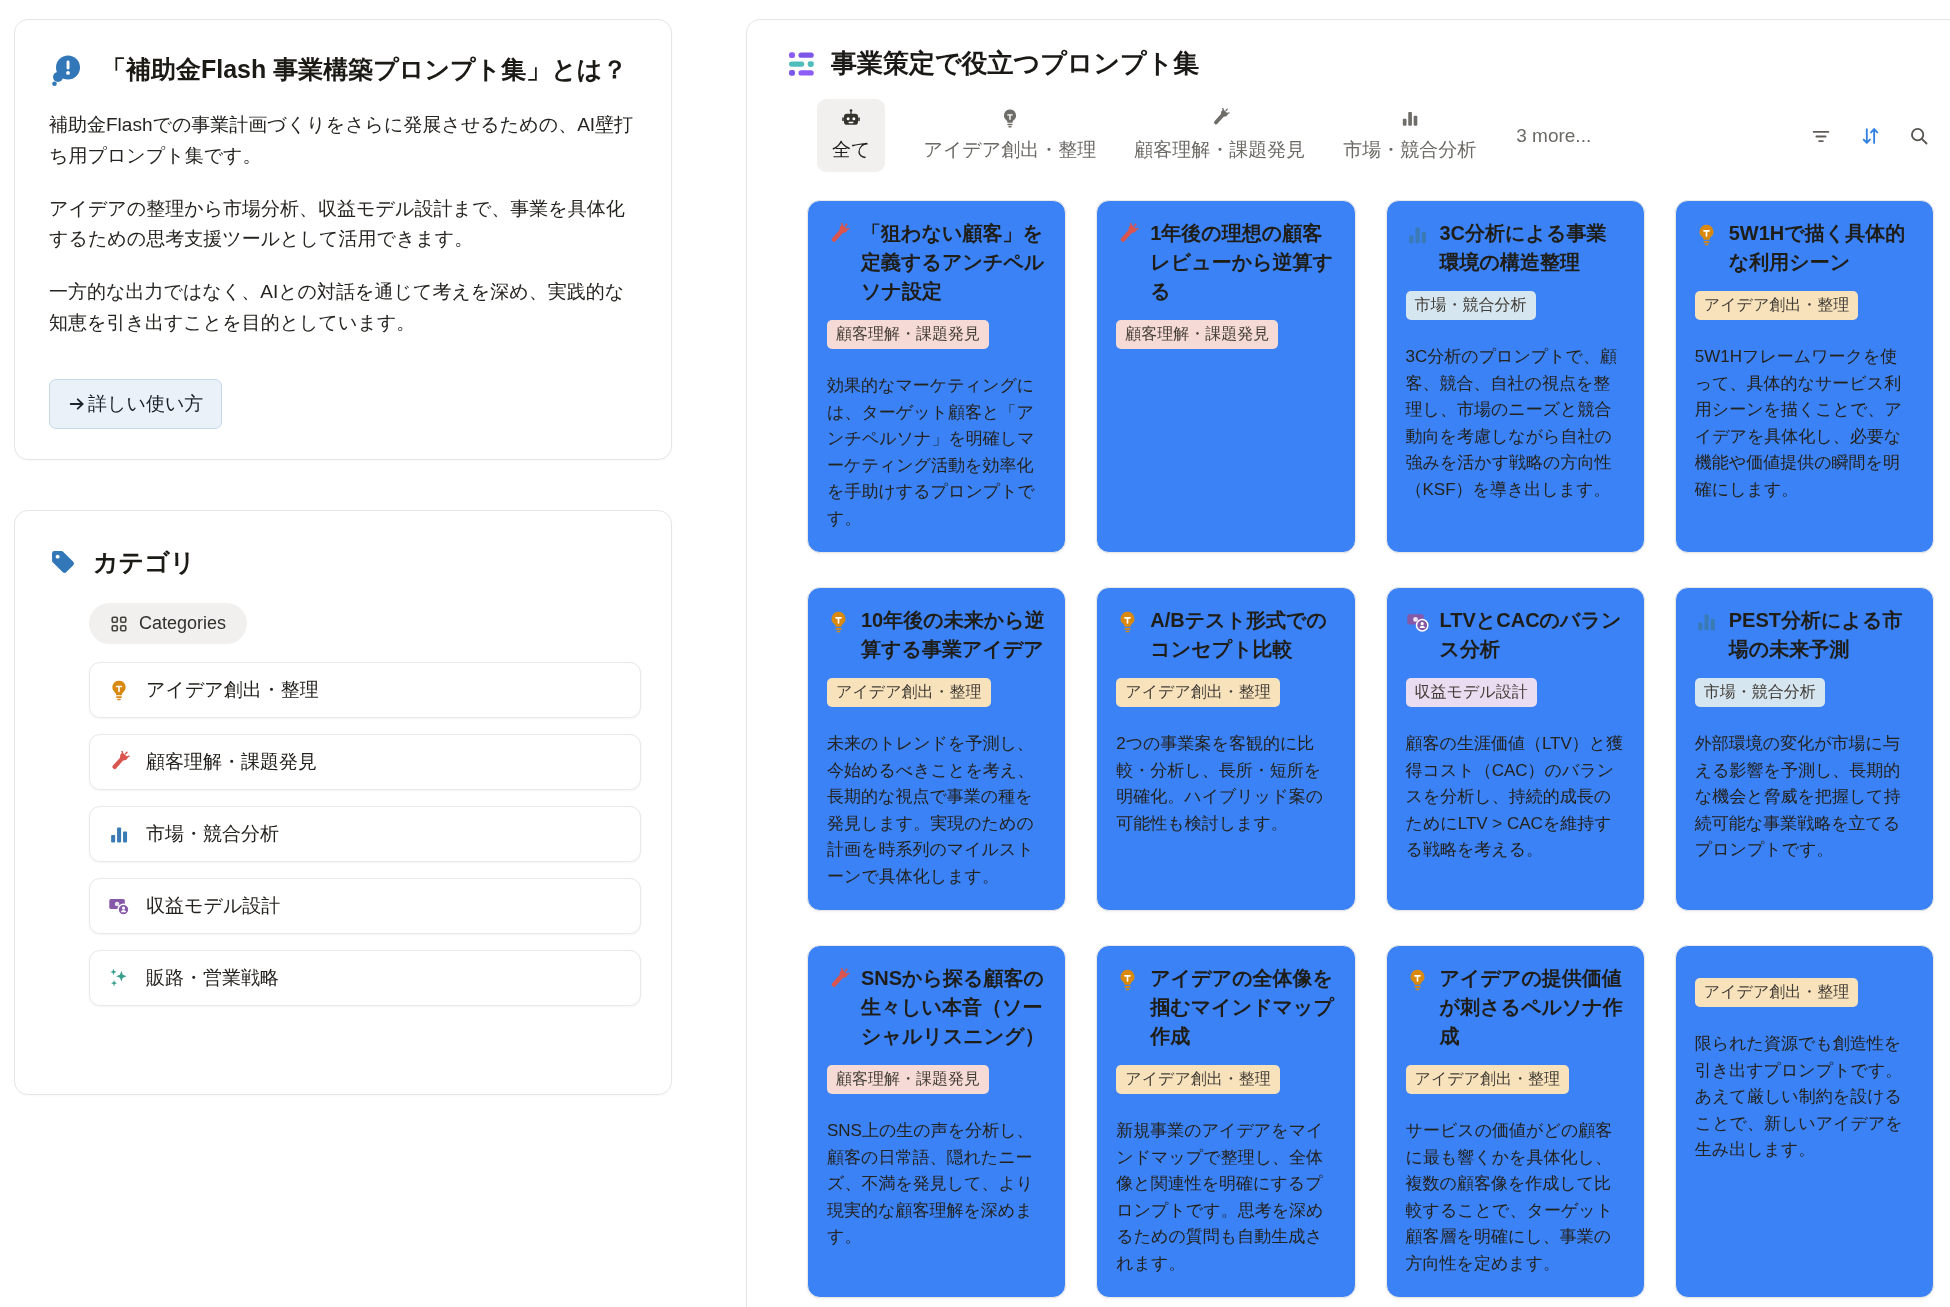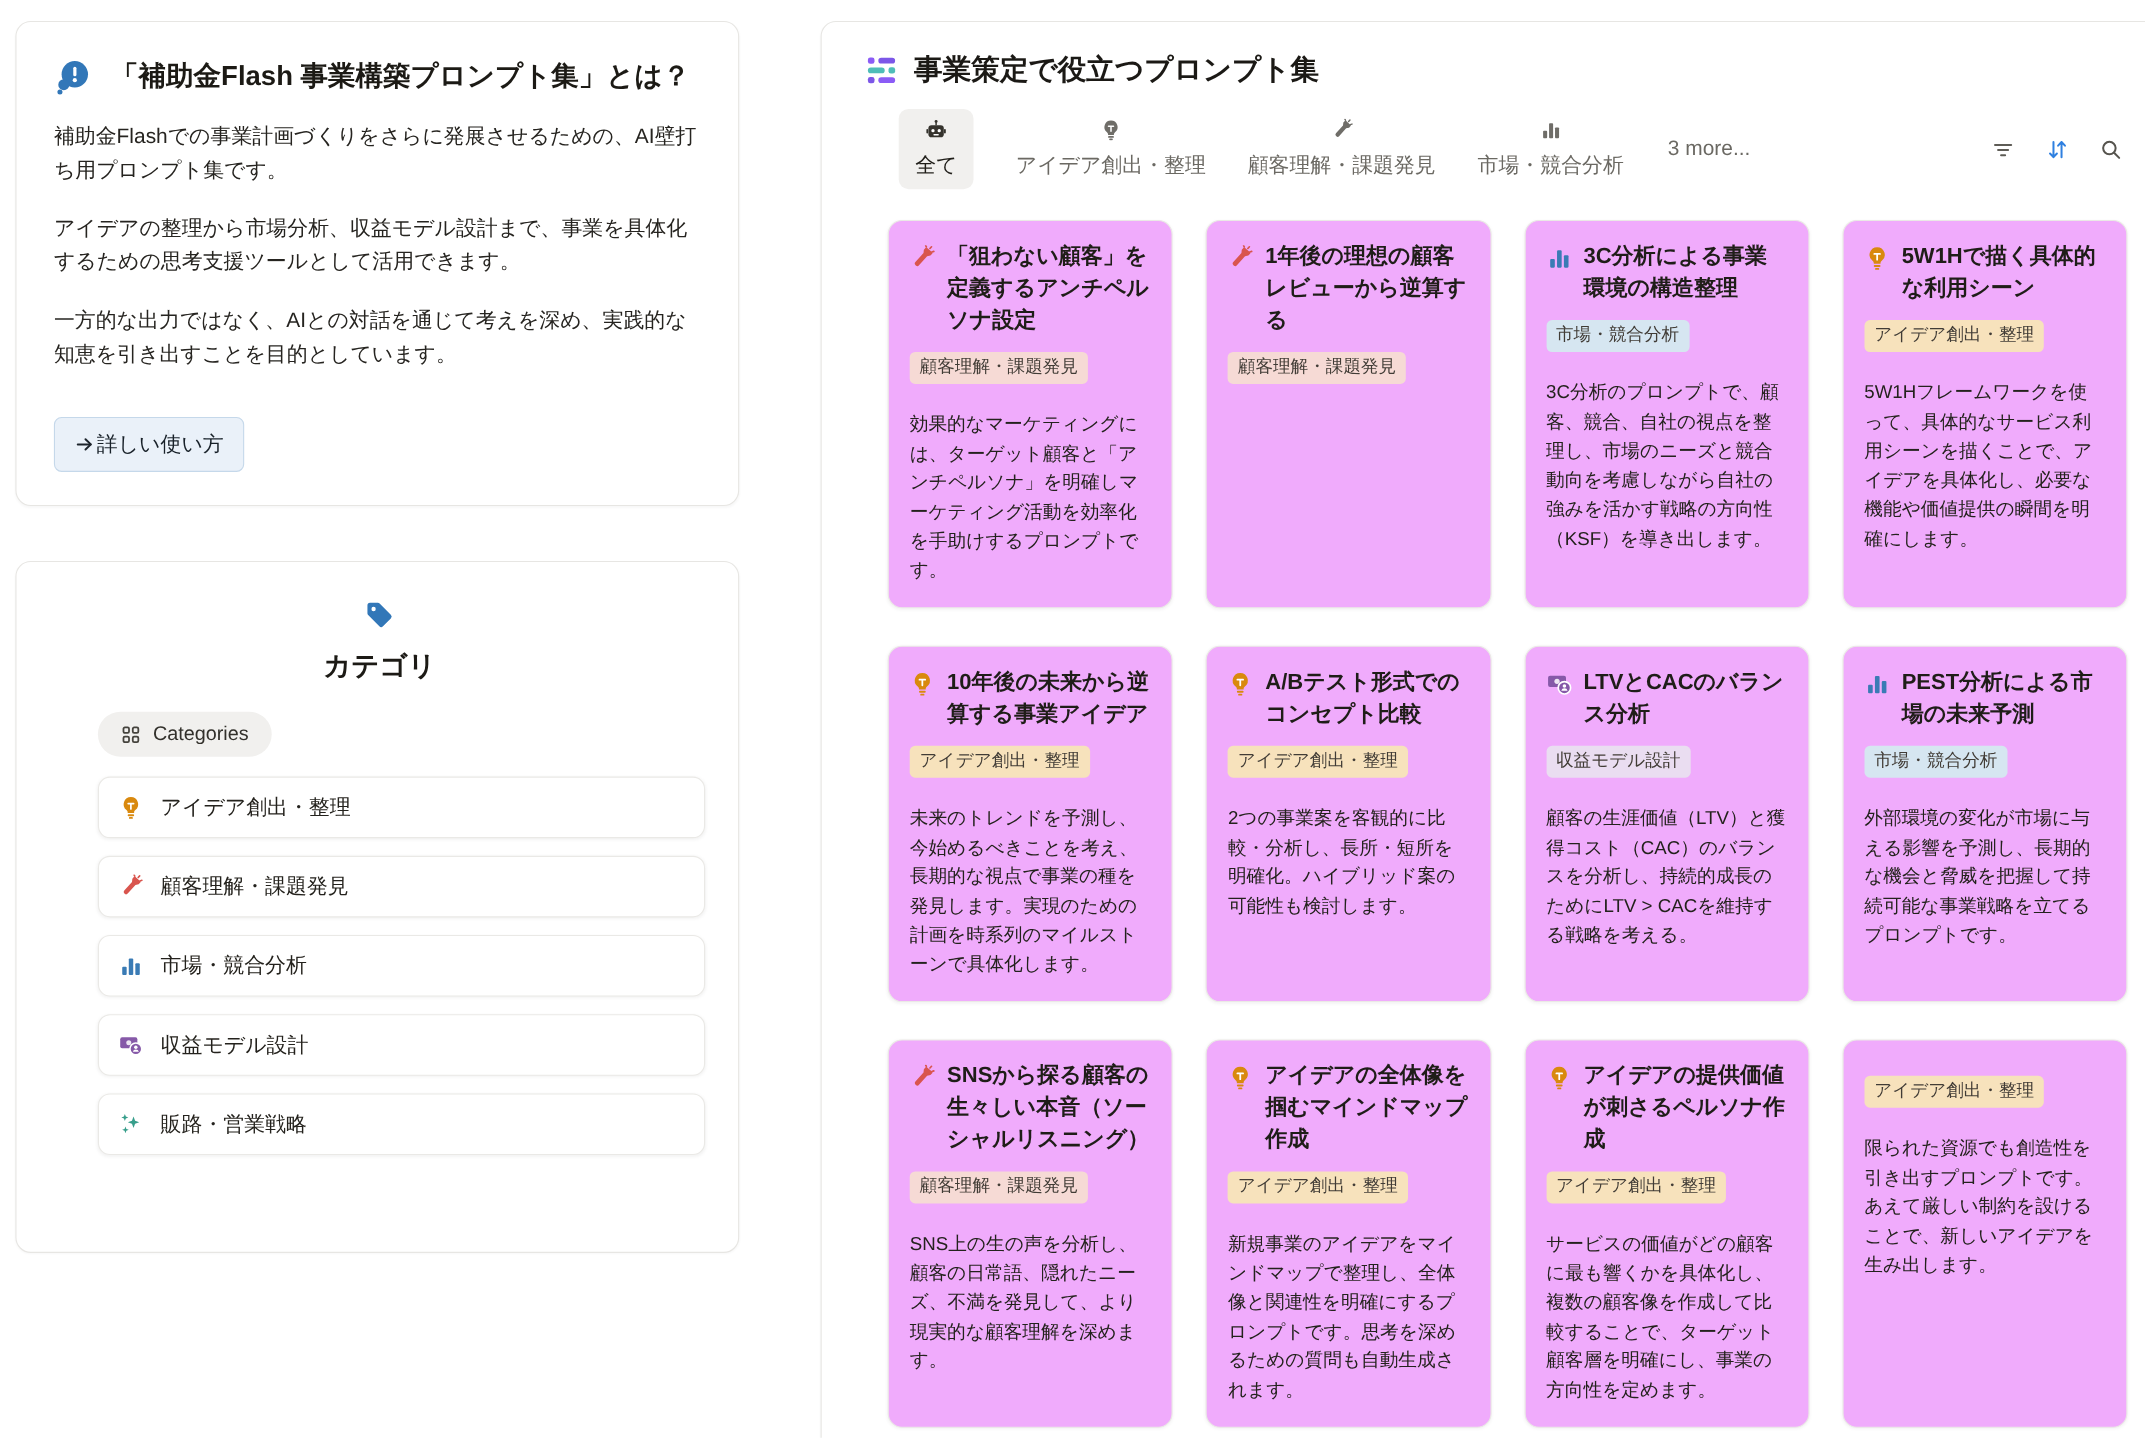--- a/index.html
+++ b/index.html
@@ -56,21 +56,21 @@
   .tab{display:flex;align-items:center;gap:9px;font-size:19px;color:#6b6963;white-space:nowrap;cursor:pointer;flex-direction:column;}
   .tab .ic{width:20px;height:20px;display:inline-flex;}
   .tab.active{background:#f1f0ee;border-radius:9px;padding:9px 15px;color:#1f1d18;}
   .more-link{margin-left:40px;font-size:19px;color:#6b6963;cursor:pointer;white-space:nowrap;}
   .toolbar{margin-left:auto;display:flex;align-items:center;gap:27px;}
   .tool-btn{width:22px;height:22px;display:inline-flex;cursor:pointer;background:none;border:none;padding:0;}
   .tool-btn svg{width:22px;height:22px;}
 
   .grid{margin:28px 6px 0 36px;display:grid;grid-template-columns:repeat(4,1fr);column-gap:30px;row-gap:34px;}
   .card{
-    background:#f0abfc;border:1px solid #ebe9e6;border-radius:13px;
+    background:#3b82f6;border:1px solid #ebe9e6;border-radius:13px;
     padding:18px 19px 20px;box-shadow:0 1px 3px rgba(15,15,15,.05);cursor:pointer;
     box-sizing:border-box;
   }
   .card-head{display:flex;gap:11px;align-items:flex-start;}
   .card-head .ic{flex:none;width:23px;height:23px;margin-top:4px;display:inline-flex;}
   .card-title{margin:0;font-size:20px;font-weight:600;line-height:1.45;color:#1f1d18;}
   .tag{display:inline-block;margin-top:14px;font-size:16px;line-height:1;padding:6px 9px 7px;border-radius:5px;color:#413c36;}
   .desc{margin:24px 0 0;font-size:17px;line-height:1.56;color:#24221d;}
   .ic svg,.big-icon svg{width:100%;height:100%;display:block;}
 </style>
@@ -102,21 +102,21 @@
           <svg viewBox="0 0 20 20" fill="none" stroke="#1d242c" stroke-width="2" stroke-linecap="round" stroke-linejoin="round">
             <line x1="3" y1="10" x2="16" y2="10"></line>
               <path d="M10.8 4.8 16.2 10l-5.4 5.2"></path>
           </svg>
         </span>
         <span>詳しい使い方</span>
       </button>
     </section>
 
     <section class="panel cat-card">
-      <div class="title-row" style="align-items:center;gap:16px;flex-direction:column;">
+      <div class="title-row" style="align-items:center;gap:16px;">
         <span class="big-icon" style="width:28px;height:28px;margin-top:0;">
           <svg viewBox="0 0 24 24">
             <path fill="#3277B8" d="M2.6 4.6A2 2 0 0 1 4.6 2.6h6.1c.53 0 1.04.21 1.41.59l8.7 8.7a2 2 0 0 1 0 2.83l-6.1 6.1a2 2 0 0 1-2.83 0l-8.7-8.7a2 2 0 0 1-.58-1.42V4.6z"></path>
             <circle cx="7.4" cy="7.4" r="1.7" fill="#fff"></circle>
           </svg>
         </span>
         <h2 class="h-title">カテゴリ</h2>
       </div>
       <button class="cat-pill">
         <span style="display:inline-flex;width:18px;height:18px;">

